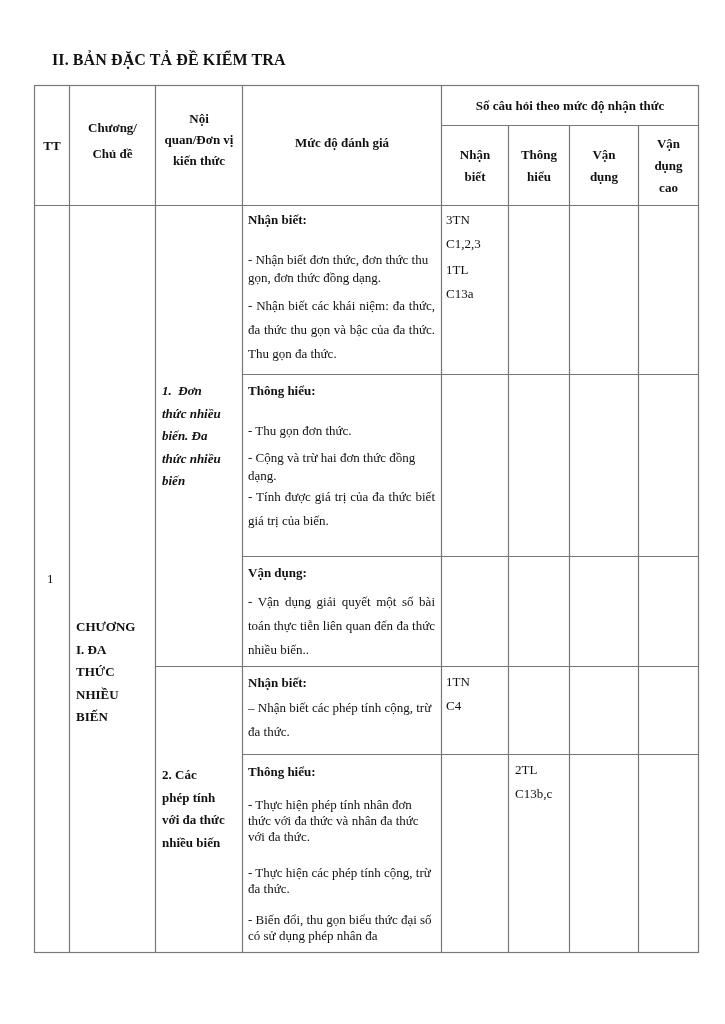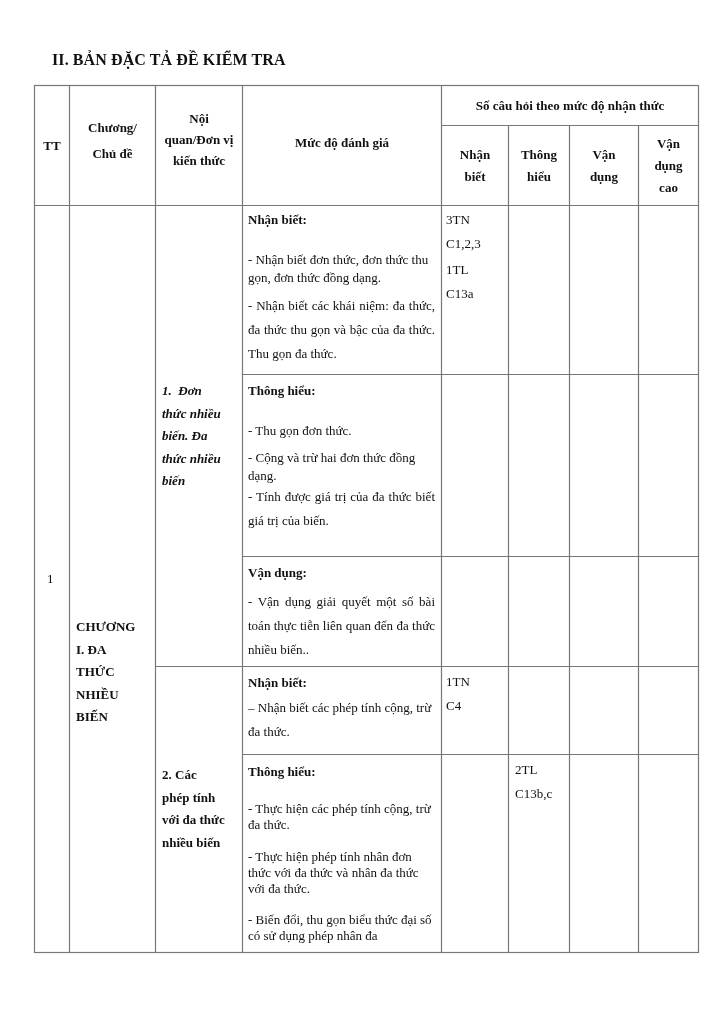--- a/index.html
+++ b/index.html
@@ -130,20 +130,20 @@
   <div class="b">Nhận biết:</div>
   <div class="para lh24" style="margin-top:4px;">– Nhận biết các phép tính cộng, trừ đa thức.</div>
 </div>
 <div class="cell" style="left:446px;top:670px;width:60px;line-height:24px;">
   <div>1TN</div>
   <div>C4</div>
 </div>
 
 <div class="cell" style="left:248px;top:763px;width:188px;">
   <div class="b">Thông hiểu:</div>
+  <div class="para" style="margin-top:16px;line-height:16px;">- Thực hiện phép tính nhân đơn thức với đa thức và nhân đa thức với đa thức.</div>
   <div class="para" style="margin-top:20px;line-height:16px;">- Thực hiện các phép tính cộng, trừ đa thức.</div>
-  <div class="para" style="margin-top:16px;line-height:16px;">- Thực hiện phép tính nhân đơn thức với đa thức và nhân đa thức với đa thức.</div>
   <div class="para" style="margin-top:15px;line-height:16px;">- Biến đổi, thu gọn biểu thức đại số có sử dụng phép nhân đa</div>
 </div>
 <div class="cell" style="left:515px;top:758px;width:54px;line-height:24px;">
   <div>2TL</div>
   <div>C13b,c</div>
 </div>
 
 </body></html>

